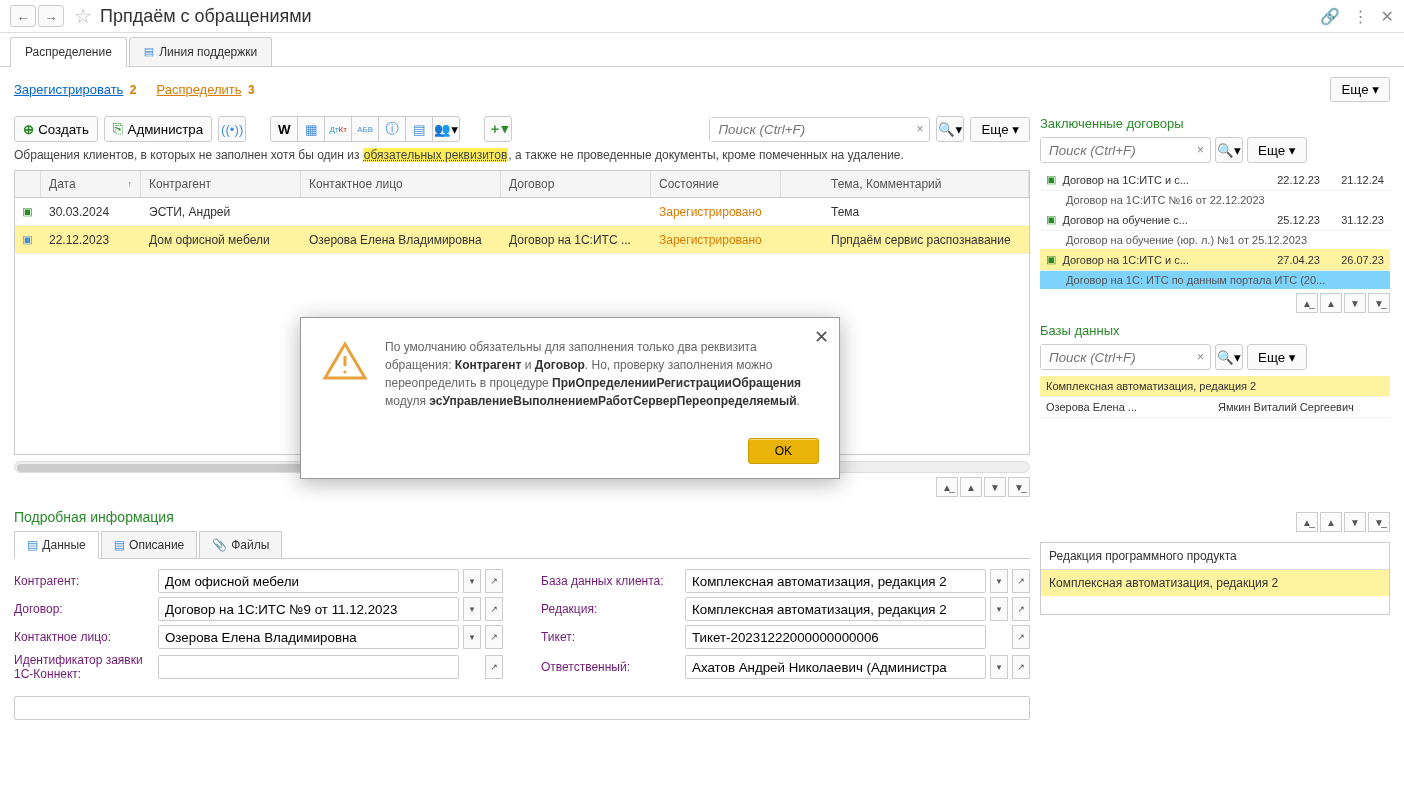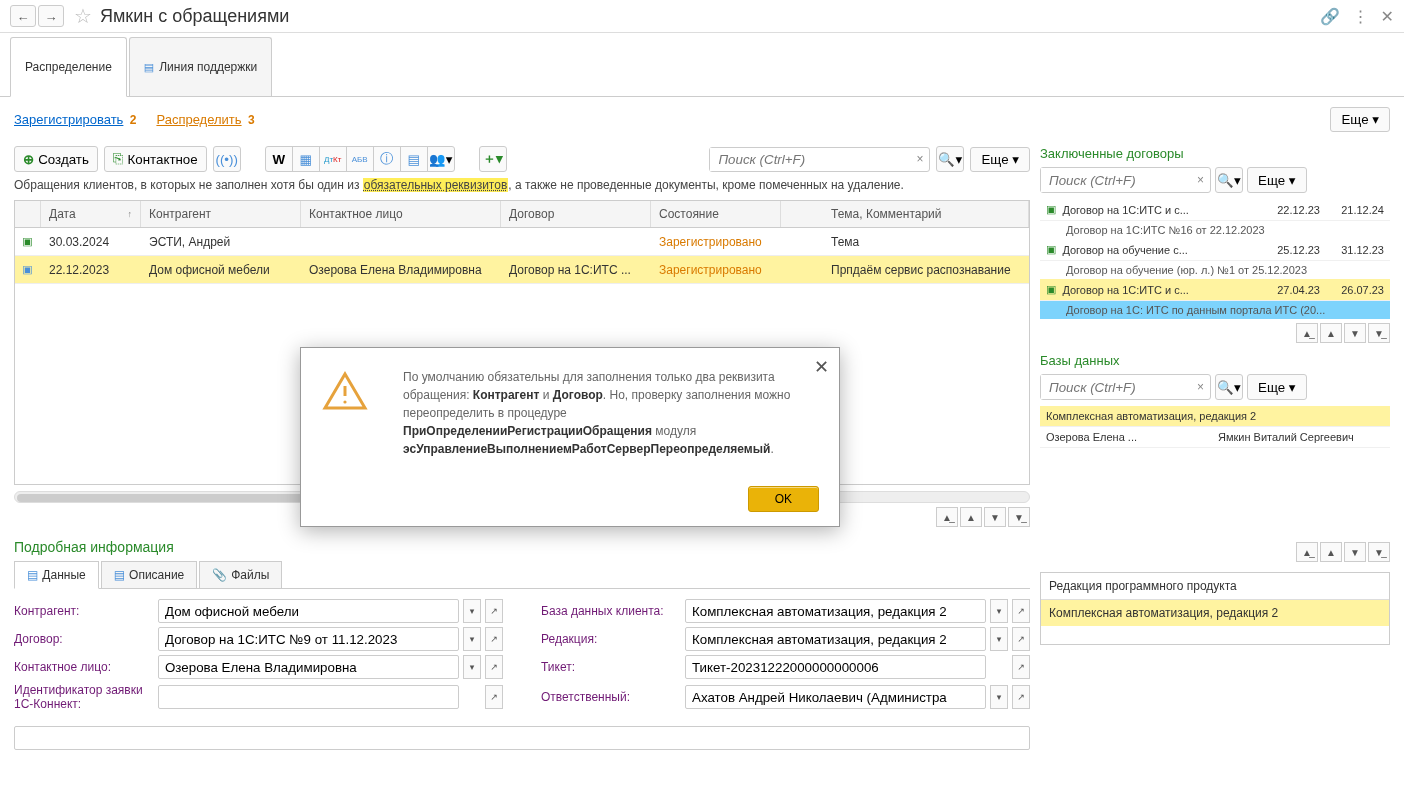--- a/index.html
+++ b/index.html
@@ -6,21 +6,21 @@
 body { font-family: Arial, sans-serif; font-size: 12px; background: #fff; color: #333; }
 
 .titlebar { display: flex; align-items: center; padding: 4px 10px; border-bottom: 1px solid #ddd; }
 .nav-btn { width: 26px; height: 22px; border: 1px solid #ccc; background: #fafafa; margin-right: 2px; border-radius: 3px; cursor: pointer; display: flex; align-items: center; justify-content: center; font-size: 13px; color: #555; }
 .star-icon { font-size: 20px; color: #bbb; margin: 0 8px; }
 .title { font-size: 18px; font-weight: normal; color: #333; }
 .titlebar-right { margin-left: auto; display: flex; align-items: center; gap: 12px; }
 .title-icon { color: #888; font-size: 16px; cursor: pointer; }
 
 .tabs { display: flex; padding: 4px 10px 0; border-bottom: 1px solid #ccc; }
-.tab { padding: 22px 14px; border: 1px solid #ccc; border-bottom: none; background: #f5f5f5; margin-right: 2px; border-radius: 3px 3px 0 0; cursor: pointer; display: flex; align-items: center; gap: 5px; }
+.tab { padding: 7px 14px; border: 1px solid #ccc; border-bottom: none; background: #f5f5f5; margin-right: 2px; border-radius: 3px 3px 0 0; cursor: pointer; display: flex; align-items: flex-start; gap: 5px; }
 .tab.active { background: #fff; border-bottom: 1px solid #fff; margin-bottom: -1px; }
 .tab-icon { color: #4a90d9; font-size: 11px; }
 
 .content { padding: 10px 14px; position: relative; }
 .links-row { display: flex; align-items: center; justify-content: space-between; margin-bottom: 14px; }
 .links-left { display: flex; gap: 20px; }
 .link { color: #0066cc; text-decoration: underline; cursor: pointer; font-size: 13px; }
 .link.orange { color: #d97a00; }
 .badge { color: #d97a00; font-weight: bold; margin-left: 3px; }
 .more-btn { padding: 4px 10px; border: 1px solid #ccc; border-radius: 3px; background: #fafafa; cursor: pointer; }
@@ -83,39 +83,39 @@
 .side-list { }
 .side-row { display: flex; padding: 4px 6px; border-bottom: 1px solid #f0f0f0; align-items: center; gap: 6px; font-size: 11px; }
 .side-row.sel { background: #fff3a0; }
 .side-cell { overflow: hidden; text-overflow: ellipsis; white-space: nowrap; }
 .side-cell.name { flex: 1; }
 .side-cell.date { width: 58px; flex-shrink: 0; text-align: right; }
 .side-sub { padding: 3px 6px 3px 26px; font-size: 11px; color: #555; overflow: hidden; text-overflow: ellipsis; white-space: nowrap; }
 
 .dialog { position: absolute; left: 300px; top: 250px; width: 540px; background: #fff; border: 1px solid #999; box-shadow: 0 4px 20px rgba(0,0,0,0.3); z-index: 100; }
 .dialog-close { position: absolute; right: 10px; top: 8px; font-size: 18px; color: #555; cursor: pointer; }
-.dialog-body { display: flex; padding: 20px; gap: 34px; }
+.dialog-body { display: flex; padding: 20px; gap: 16px; }
 .warn-icon { width: 48px; height: 48px; flex-shrink: 0; }
 .dialog-text { font-size: 12px; color: #666; line-height: 1.5; }
 .dialog-text b { color: #333; font-weight: bold; }
 .dialog-footer { display: flex; justify-content: flex-end; padding: 8px 20px 14px; }
 .ok-btn { background: #eab308; border: 1px solid #cc9900; padding: 5px 26px; border-radius: 3px; cursor: pointer; font-size: 12px; box-shadow: inset 0 1px 0 rgba(255,255,255,0.5); }
 
 .product-box { border: 1px solid #ccc; }
 .product-head { padding: 6px 8px; font-size: 12px; border-bottom: 1px solid #ddd; }
 .product-row { padding: 6px 8px; background: #fff3a0; font-size: 12px; }
 </style>
 </head>
 <body>
 
 <div class="titlebar">
   <button class="nav-btn">←</button>
   <button class="nav-btn">→</button>
   <span class="star-icon">☆</span>
-  <span class="title">Ямкин с обращениями</span>
+  <span class="title">Прпдаём с обращениями</span>
   <div class="titlebar-right">
     <span class="title-icon">🔗</span>
     <span class="title-icon">⋮</span>
     <span class="title-icon">✕</span>
   </div>
 </div>
 
 <div class="tabs">
   <div class="tab active">
     <span>Распределение</span>
@@ -146,21 +146,21 @@
 <div class="left-pane">
 
 
 <div class="toolbar">
   <button class="tbtn">
             <span class="plus-icon">⊕</span>
             <span>Создать</span>
           </button>
   <button class="tbtn">
             <span style="color:#2a8a2a">⎘</span>
-            <span>Контактное</span>
+            <span>Администра</span>
           </button>
   <button class="tbtn icon-only">
             <span style="color:#4a90d9">((•))</span>
           </button>
   <div style="width:12px"></div>
   <div class="tgroup">
     <button class="tbtn icon-only">
               <b>W</b>
             </button>
     <button class="tbtn icon-only">

